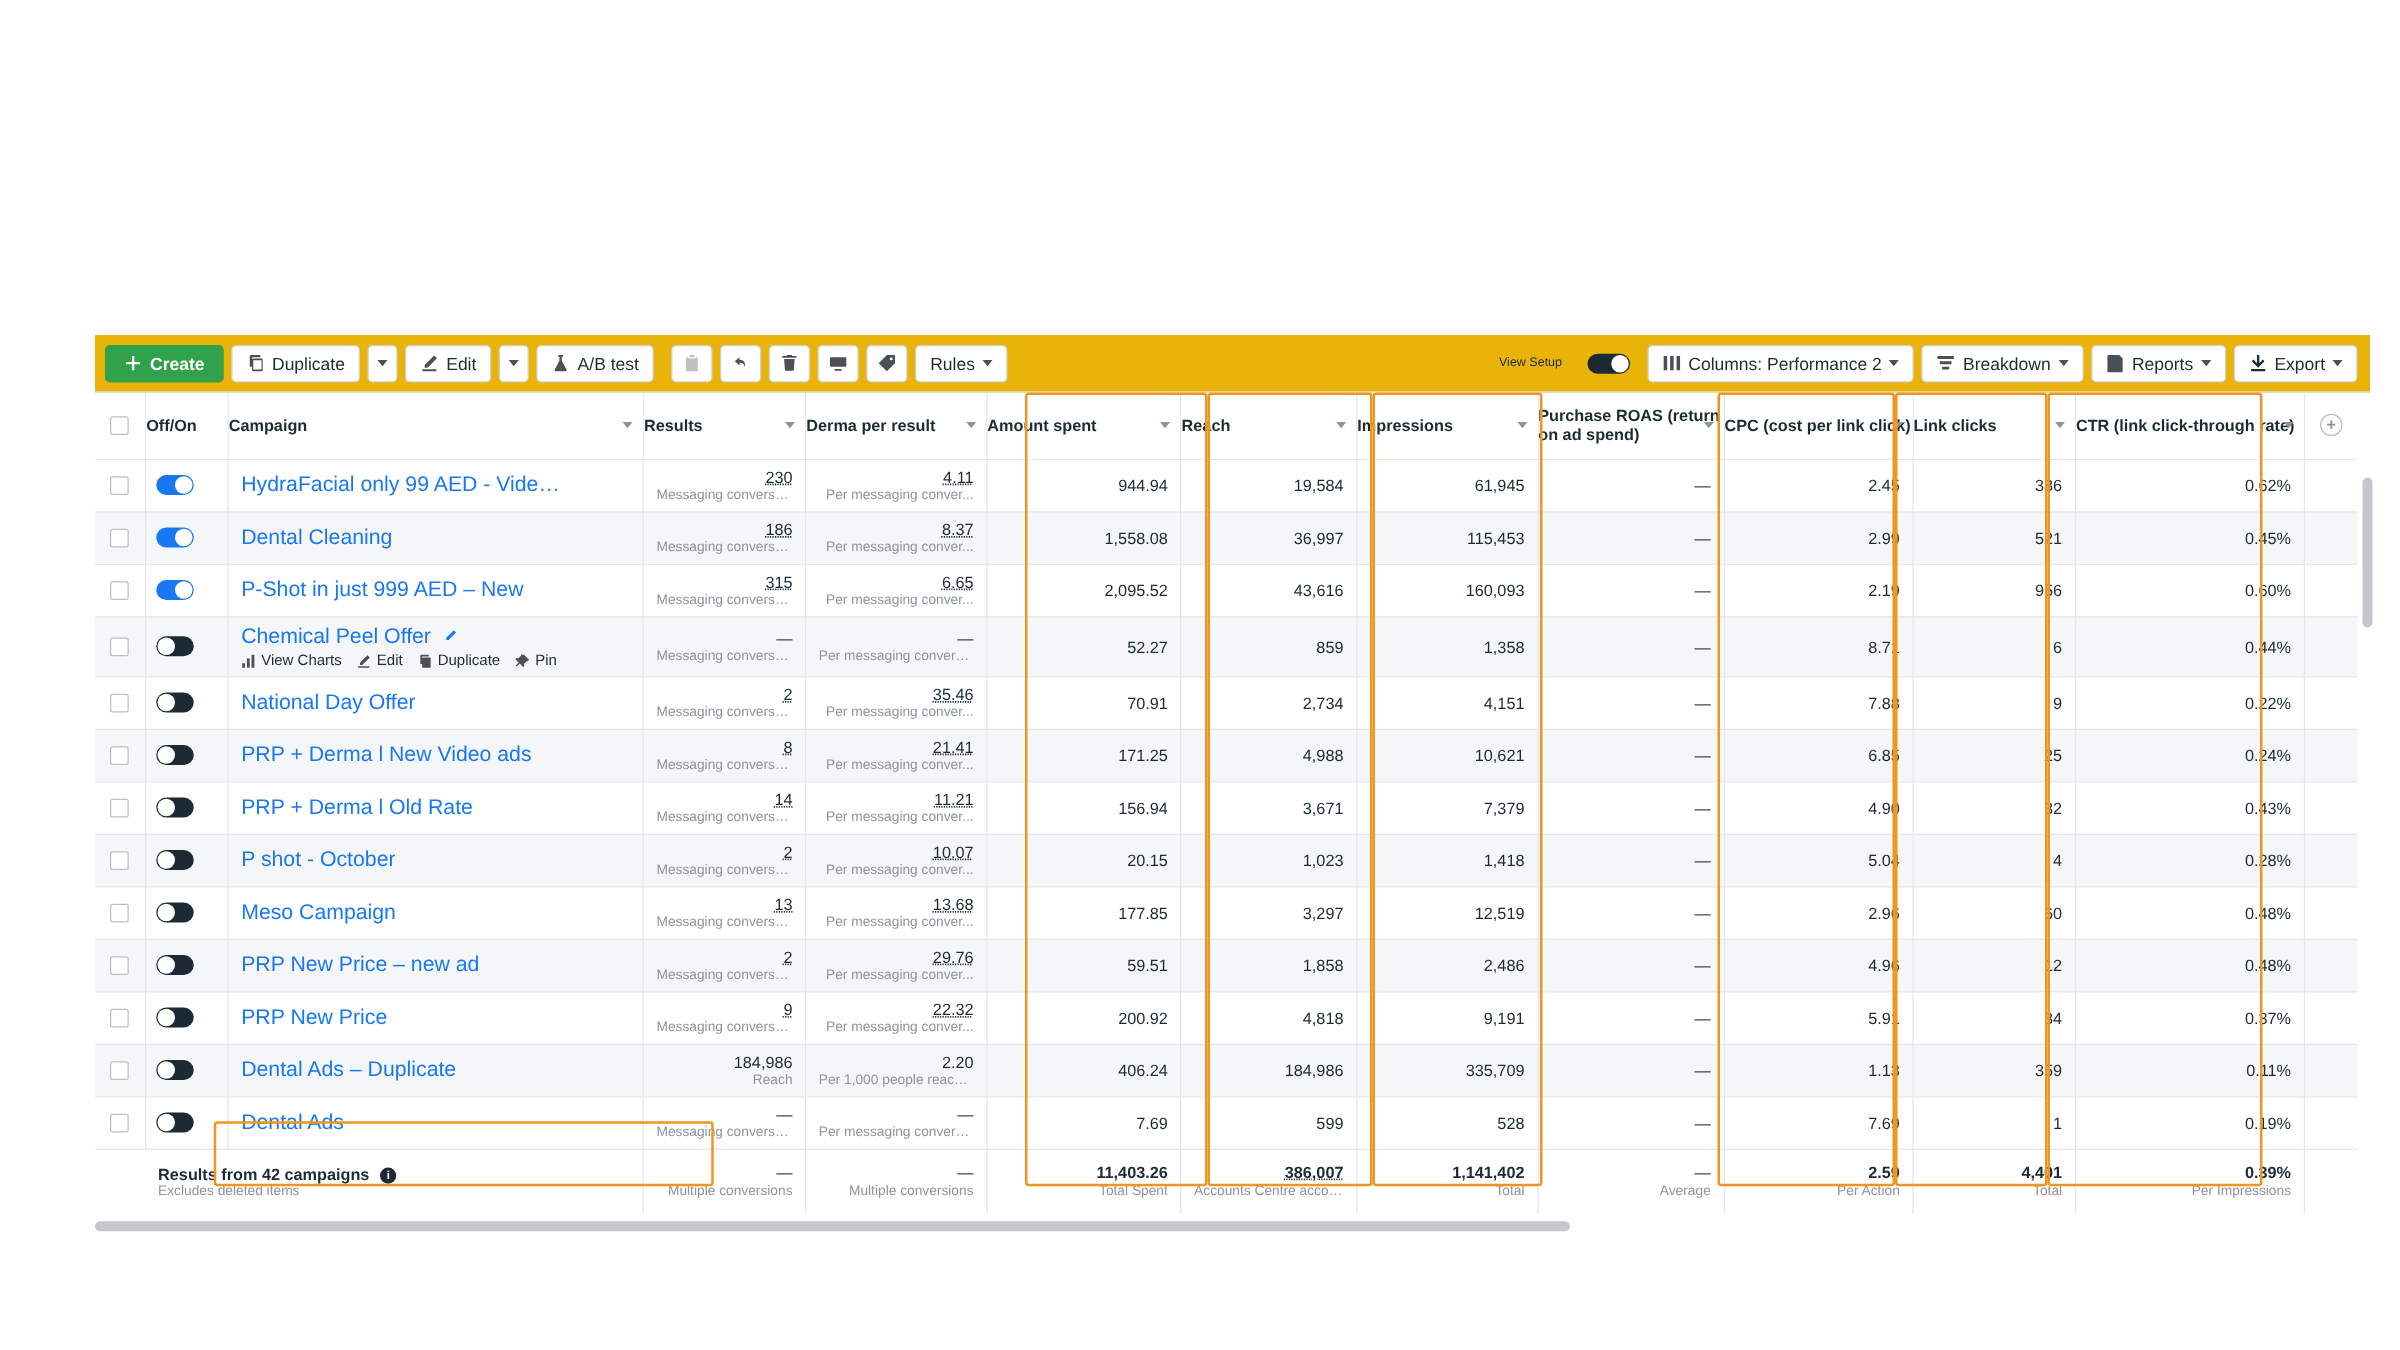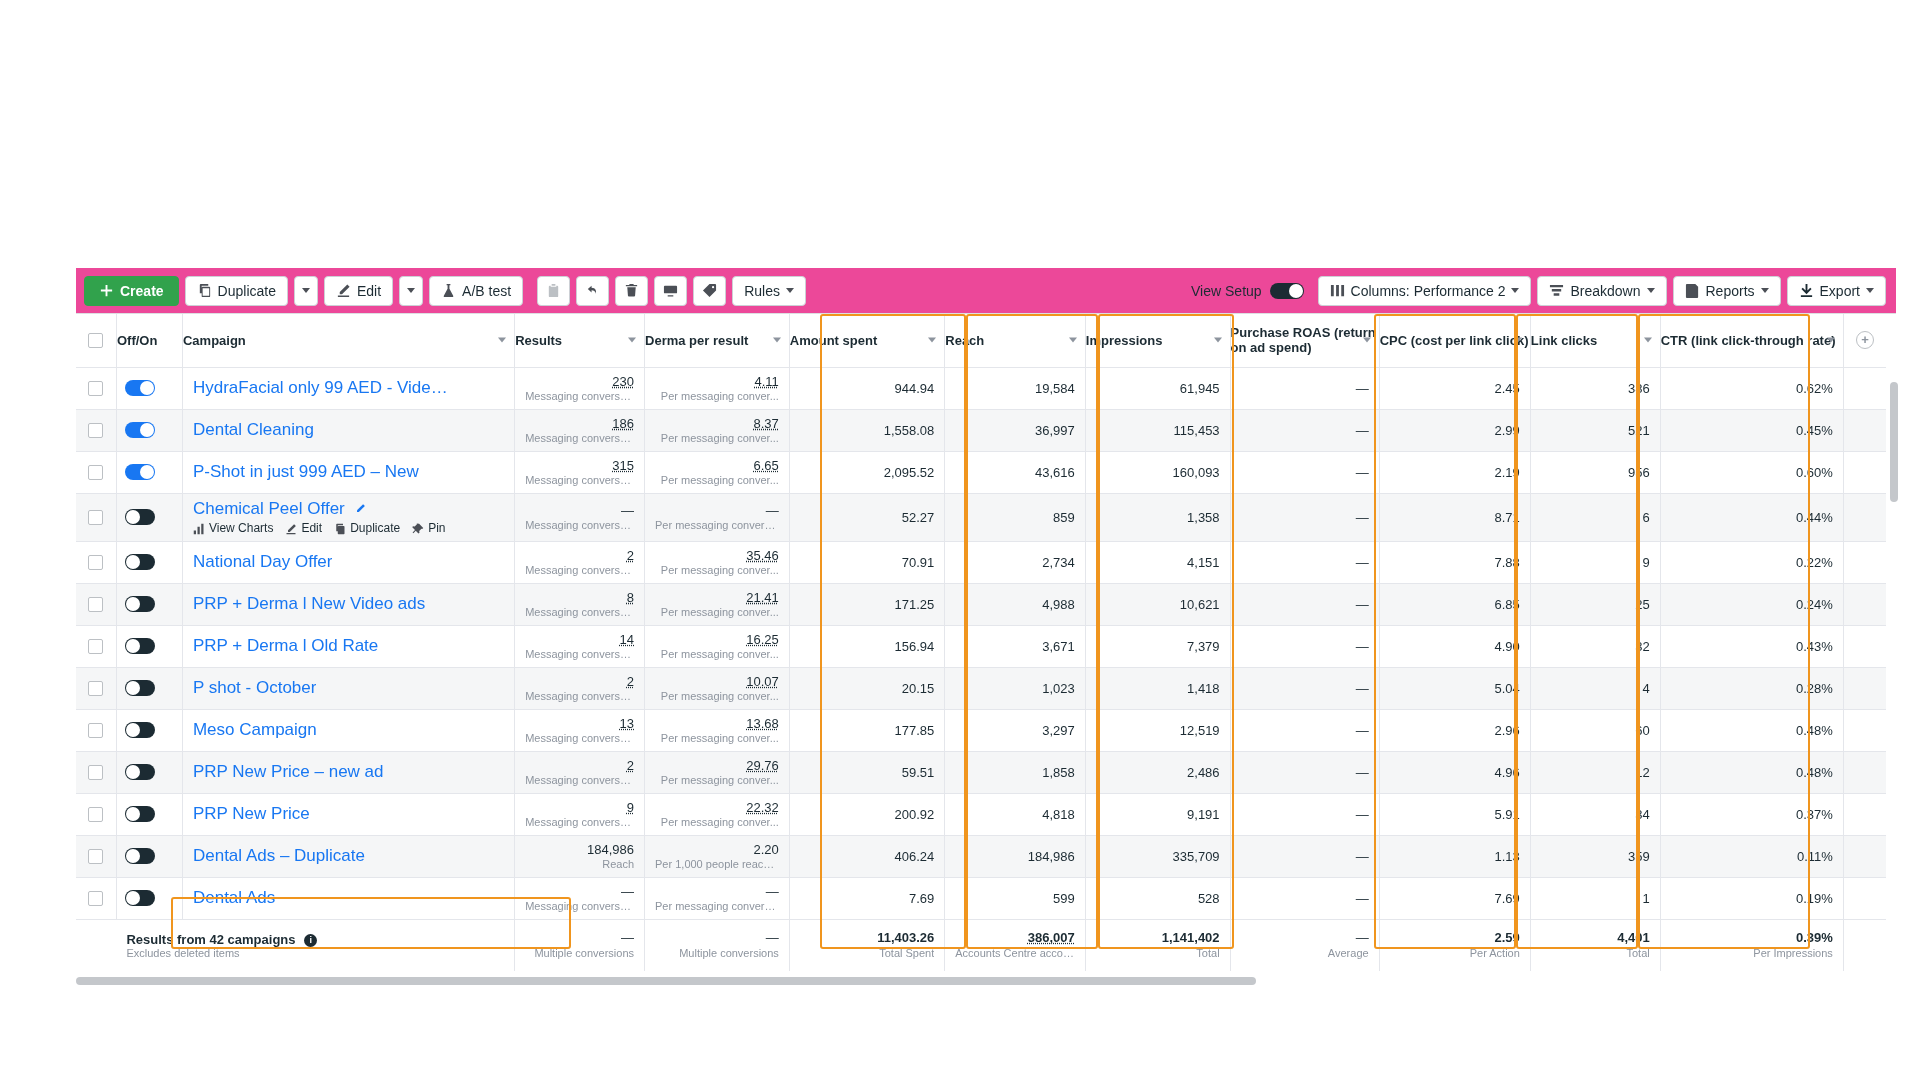--- a/index.html
+++ b/index.html
@@ -23,21 +23,21 @@
     background: #ffffff;
   }
 
   
   .toolbar {
     display: flex;
     align-items: center;
     height: 46px;
     padding: 0 10px 0 8px;
     border-bottom: 1px solid #dddfe2;
-    background: #ec4899;
+    background: #eab308;
     gap: 6px;
   }
   .btn {
     display: inline-flex;
     align-items: center;
     gap: 6px;
     height: 30px;
     padding: 0 11px;
     border: 1px solid #ccd0d5;
     border-radius: 4px;
@@ -67,22 +67,22 @@
     border-top: 5px solid #4b4f56;
   }
   .ico {
     display: inline-block;
     width: 15px; height: 15px;
     color: #4b4f56;
   }
   .ico svg { display:block; width: 100%; height: 100%; fill: currentColor; }
   .spacer { flex: 1 1 auto; }
   .viewsetup {
-    display: flex; align-items: flex-end; gap: 8px;
-    font-size: 14px; color: #1c2b33;
+    display: flex; align-items: center; gap: 20px;
+    font-size: 10px; color: #1c2b33;
     margin-right: 8px;
   }
   .switch {
     width: 34px; height: 16px; border-radius: 9px;
     background: #bcc0c4; position: relative;
   }
   .switch::after {
     content: "";
     position: absolute; right: 1px; top: 1px;
     width: 14px; height: 14px; border-radius: 50%;
@@ -771,21 +771,21 @@
                 <div class="toggle off"></div>
               </td>
             <td class="cell">
               <a class="campname" href="#">PRP + Derma l Old Rate</a>
             </td>
             <td class="cell">
               <span class="cellnum underline-num">14</span>
               <span class="cellsub">Messaging conversati...</span>
             </td>
             <td class="cell">
-              <span class="cellnum underline-num">16.25</span>
+              <span class="cellnum underline-num">11.21</span>
               <span class="cellsub">Per messaging conver...</span>
             </td>
             <td class="cell">
                 <span class="cellnum">156.94</span>
               </td>
             <td class="cell">
                 <span class="cellnum">3,671</span>
               </td>
             <td class="cell">
                 <span class="cellnum">7,379</span>

